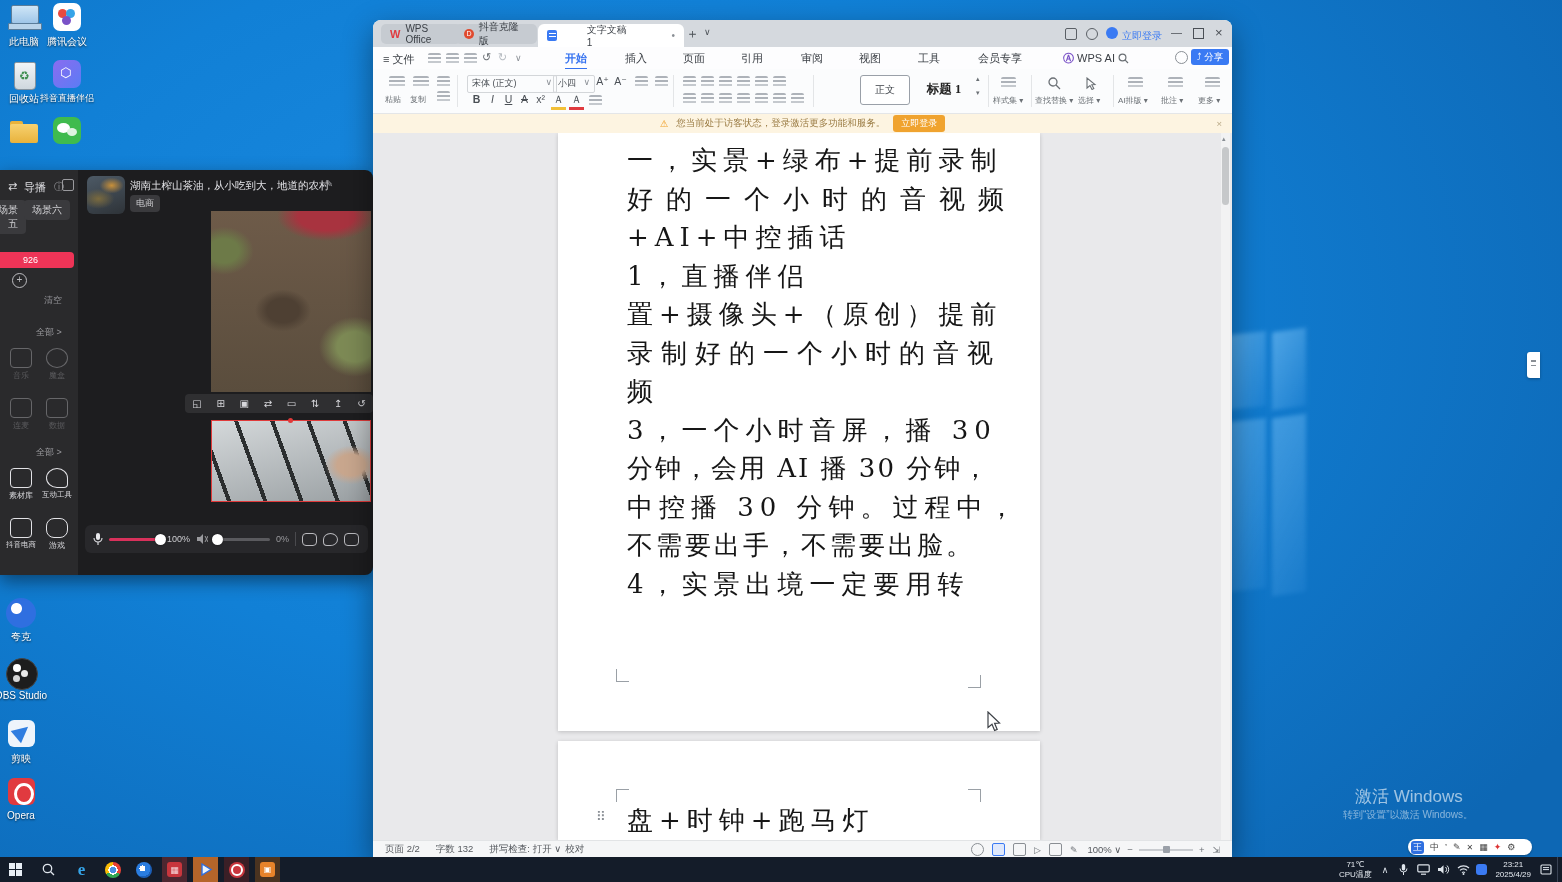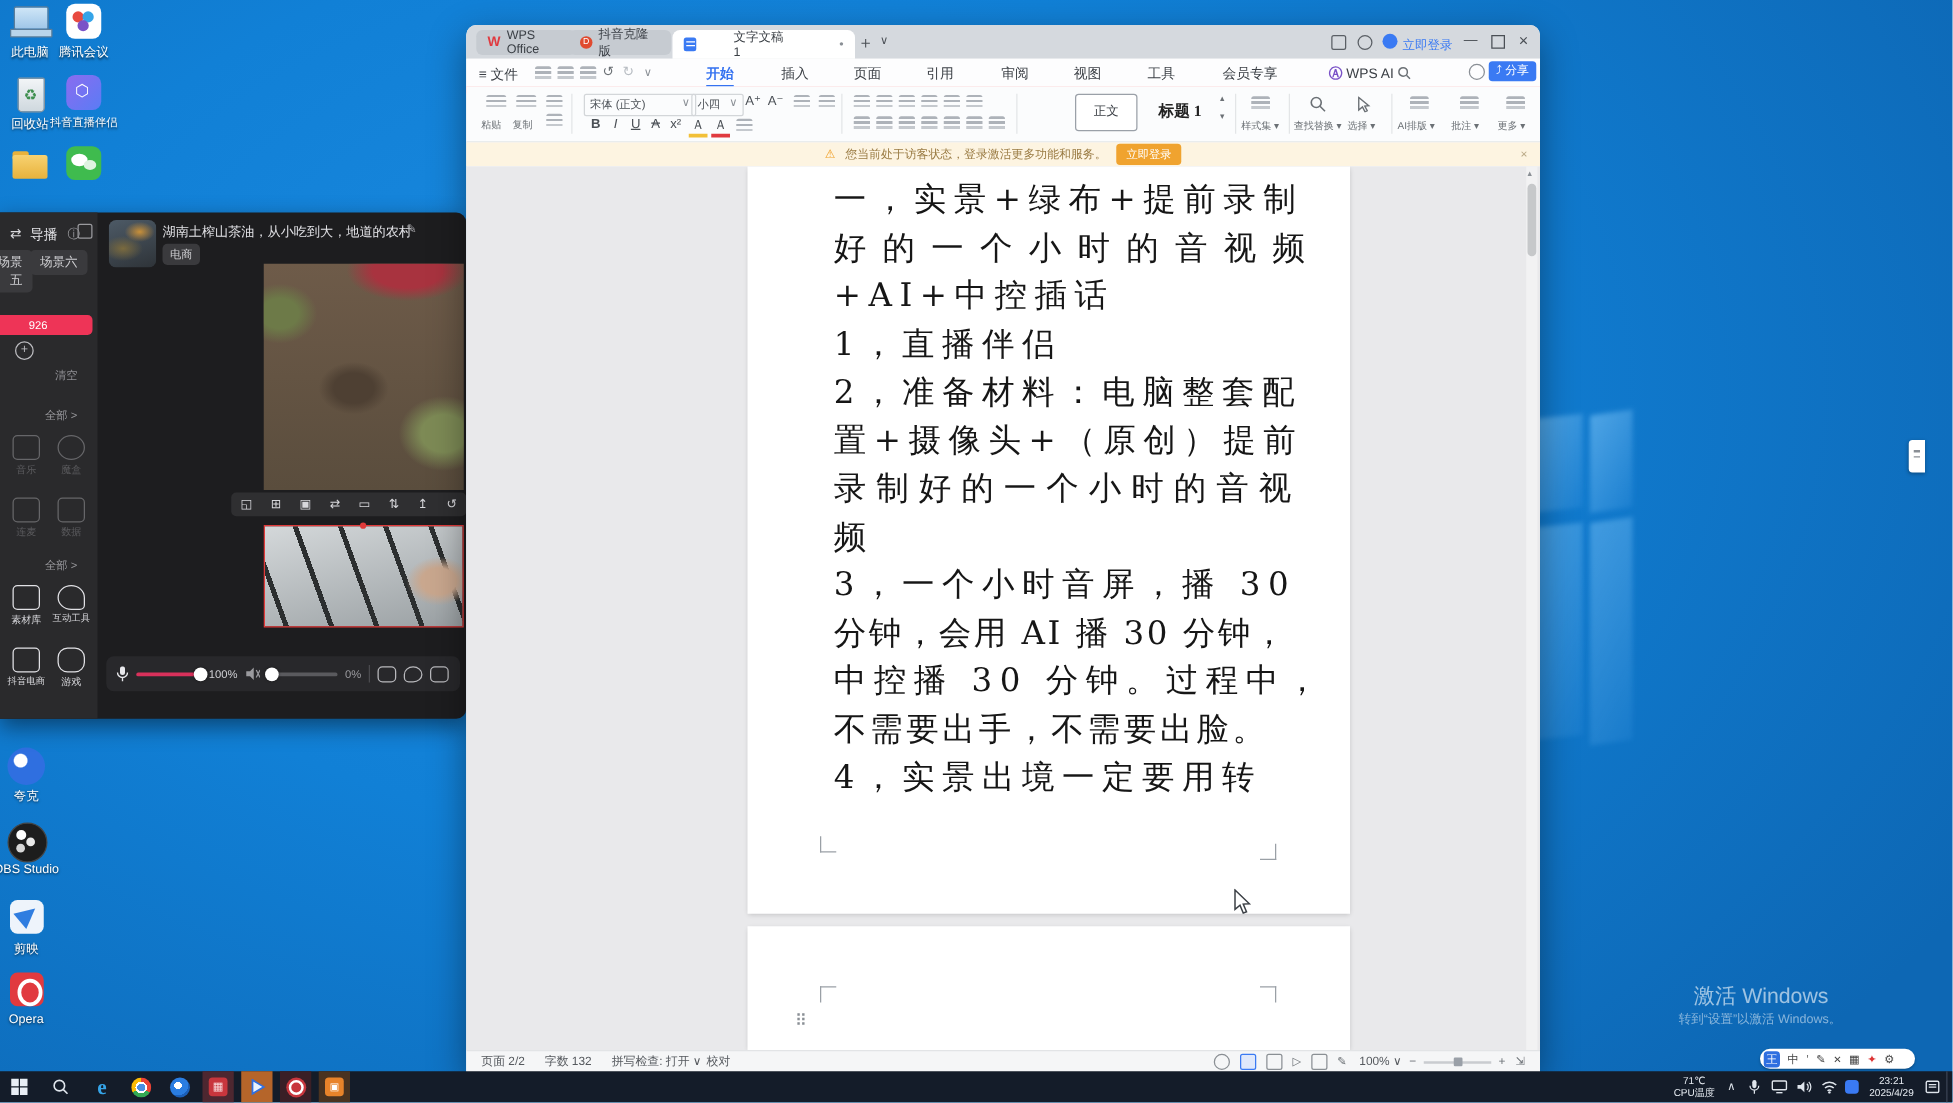--- a/index.html
+++ b/index.html
@@ -32,21 +32,21 @@
   .menu{font-size:11px;color:#3c4046;}
   .menu.on{color:#3572f0;font-weight:bold;border-bottom:2px solid #3572f0;padding-bottom:2px;}
   .ribbon{position:absolute;left:0;top:49px;width:100%;height:44px;background:#fbfcfd;border-bottom:1px solid #e4e6e8;}
   .ricon{display:inline-block;width:13px;height:12px;border-radius:2px;
          background:linear-gradient(#9aa0a8 0 2px,transparent 2px 4px,#9aa0a8 4px 6px,transparent 6px 8px,#b7bcc2 8px 10px,transparent 10px);opacity:.8;}
   .rlabel{font-size:8px;color:#6b7075;}
   .fmt{font-size:10.5px;color:#4a4f55;width:15px;text-align:center;}
   .vdiv{position:absolute;top:6px;width:1px;height:32px;background:#e3e5e7;}
   .notice{position:absolute;left:0;top:94px;width:100%;height:19px;background:#fdf4e1;display:flex;align-items:center;justify-content:center;gap:8px;font-size:9.5px;color:#9a7b43;}
   .docarea{position:absolute;left:0;top:113px;width:100%;height:707px;background:#e9e9eb;overflow:hidden;}
-  .page{position:absolute;left:185px;width:482px;background:#fff;box-shadow:0 1px 4px rgba(0,0,0,.18);margin-left:40px;}
+  .page{position:absolute;left:185px;width:482px;background:#fff;box-shadow:0 1px 4px rgba(0,0,0,.18);}
   .docline{font-family:"DejaVu Serif","Liberation Serif",serif;font-size:26px;line-height:38.5px;color:#161616;letter-spacing:6px;font-weight:500;white-space:nowrap;}
   .cmark{position:absolute;width:12px;height:12px;}
   .statusbar{position:absolute;left:0;top:820px;width:100%;height:17px;background:#f5f6f7;border-top:1px solid #e2e4e6;display:flex;align-items:center;font-size:9.5px;color:#55595e;}
   .sicon{display:inline-block;width:11px;height:11px;border:1.2px solid #8a8f94;border-radius:2px;margin:0 4px;}
   
   #taskbar{left:0;top:857px;width:1562px;height:25px;background:#141c29;display:flex;align-items:center;}
   .tbicon{width:25px;height:25px;display:flex;align-items:center;justify-content:center;position:relative;}
   .tray{font-size:8px;color:#e6ebf1;text-align:center;line-height:1.15;}
   .trayicon{width:14px;display:flex;justify-content:center;}
   .wm1{font-size:17px;color:rgba(255,255,255,.6);margin-left:12px;}
@@ -375,38 +375,38 @@
   </div>
 
   <div class="docarea">
 
     <div class="page" style="top:0;height:598px;">
       <div class="abs" style="left:69px;top:8px;">
         <div class="docline">一，实景+绿布+提前录制</div>
         <div class="docline" style="letter-spacing:13px;">好的一个小时的音视频</div>
         <div class="docline">+AI+中控插话</div>
         <div class="docline">1，直播伴侣</div>
-        <div class="docline">2，准备材料：电脑整套配</div>
         <div class="docline">置+摄像头+（原创）提前</div>
         <div class="docline" style="letter-spacing:8px;">录制好的一个小时的音视</div>
         <div class="docline">频</div>
         <div class="docline">3，一个小时音屏，播 30</div>
         <div class="docline" style="letter-spacing:2px;">分钟，会用 AI 播 30 分钟，</div>
         <div class="docline">中控播 30 分钟。过程中，</div>
         <div class="docline" style="letter-spacing:3px;">不需要出手，不需要出脸。</div>
         <div class="docline">4，实景出境一定要用转</div>
       </div>
       <div class="cmark" style="left:58px;top:536px;border-left:1px solid #9aa0a6;border-bottom:1px solid #9aa0a6;"></div>
       <div class="cmark" style="left:410px;top:542px;border-right:1px solid #9aa0a6;border-bottom:1px solid #9aa0a6;"></div>
     </div>
 
     <div class="page" style="top:608px;height:99px;">
       <div class="cmark" style="left:58px;top:48px;border-left:1px solid #9aa0a6;border-top:1px solid #9aa0a6;"></div>
       <div class="cmark" style="left:410px;top:48px;border-right:1px solid #9aa0a6;border-top:1px solid #9aa0a6;"></div>
       <span class="abs" style="left:38px;top:68px;color:#8a8f95;font-size:13px;">⠿</span>
+      <div class="docline abs" style="left:69px;top:60px;">盘+时钟+跑马灯</div>
     </div>
 
     <div class="abs" style="right:2px;top:0;width:9px;height:707px;background:#f2f2f3;">
       <span class="abs" style="left:1px;top:2px;font-size:7px;color:#8a8f95;">▴</span>
       <div class="abs" style="left:1px;top:14px;width:7px;height:58px;background:#c6c8ca;border-radius:4px;"></div>
     </div>
 
     <svg class="abs" style="left:613px;top:578px;" width="15" height="21" viewBox="0 0 15 21">
       <path d="M2 1 L2 16.5 L6 13.2 L8.6 19.5 L11.2 18.4 L8.6 12.3 L13.5 12 Z" fill="#fff" stroke="#3c4046" stroke-width="1.2"></path>
     </svg>

